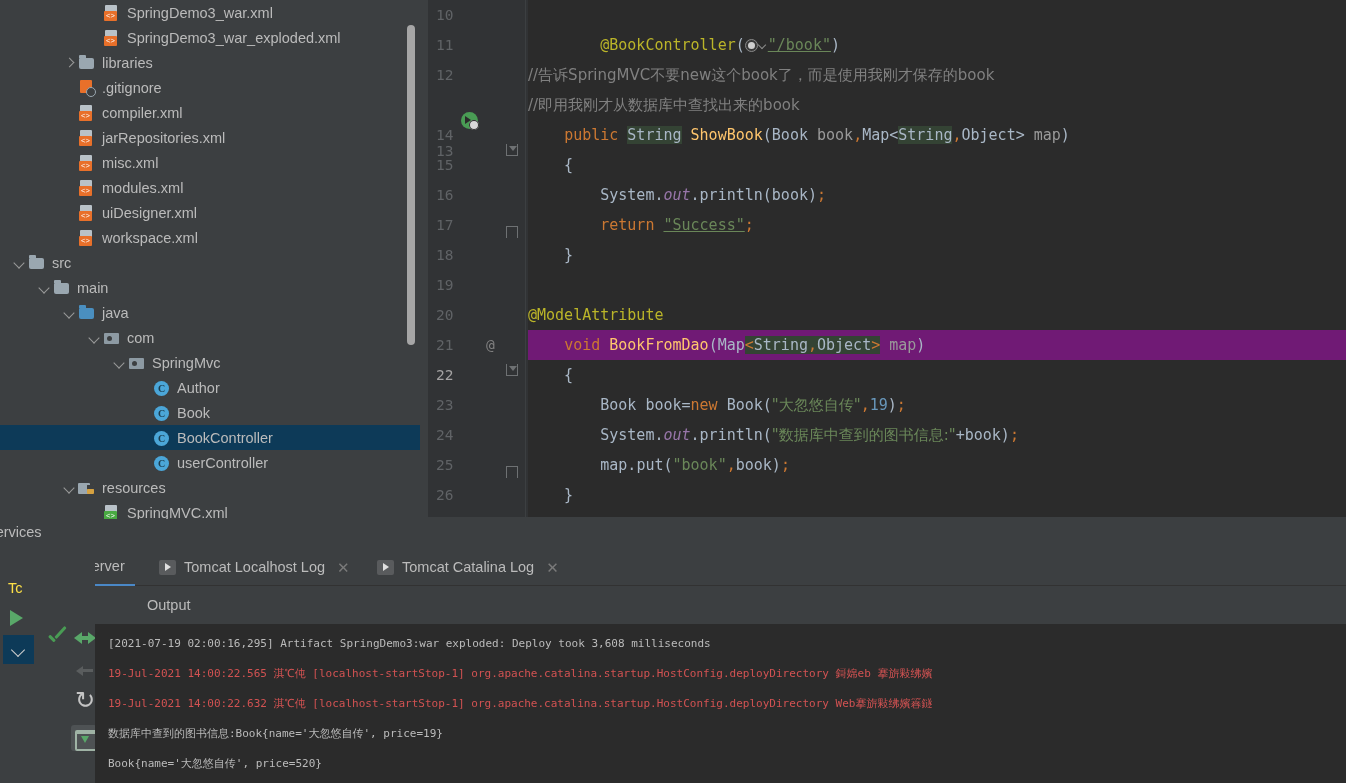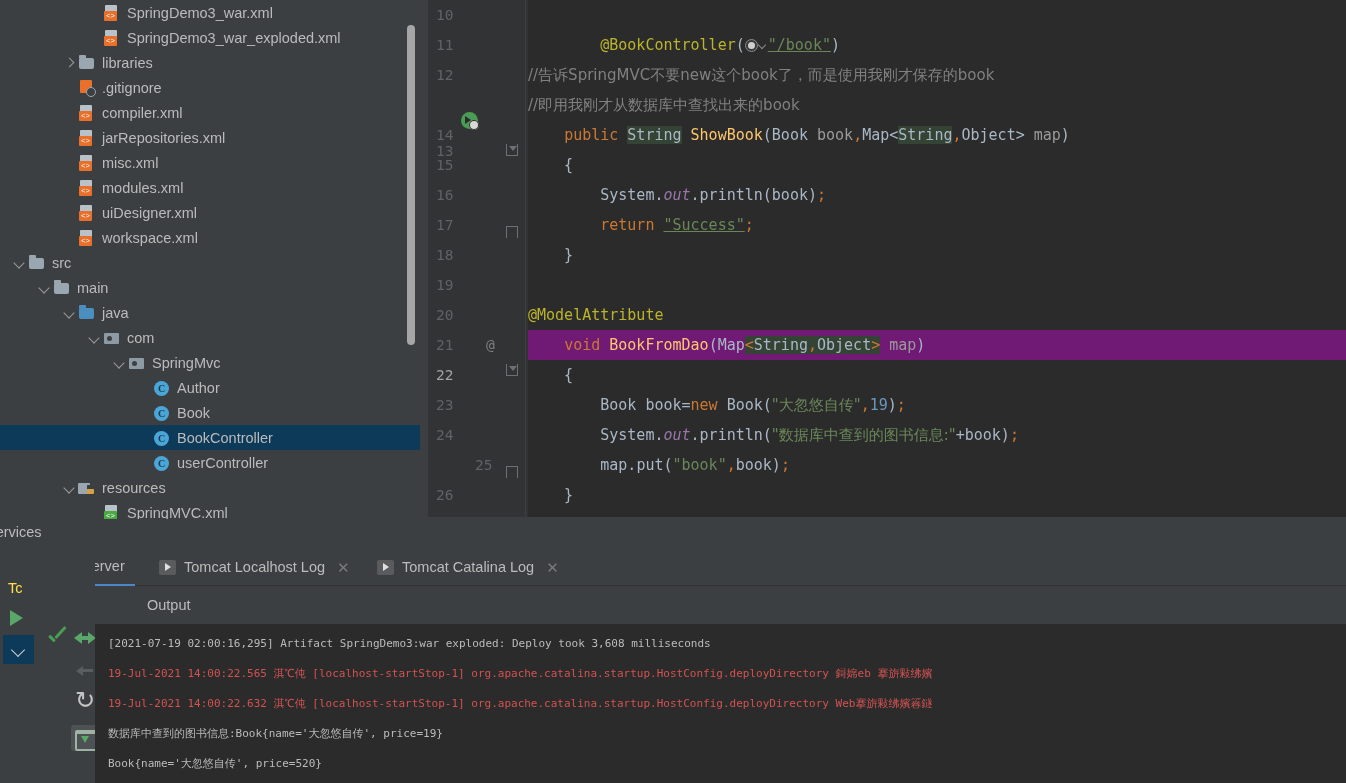--- a/index.html
+++ b/index.html
@@ -485,21 +485,21 @@
           <div class="gutter-line" style="top: 150px;">15</div>
           <div class="gutter-line" style="top: 180px;">16</div>
           <div class="gutter-line" style="top: 210px;">17</div>
           <div class="gutter-line" style="top: 240px;">18</div>
           <div class="gutter-line" style="top: 270px;">19</div>
           <div class="gutter-line" style="top: 300px;">20</div>
           <div class="gutter-line" style="top: 330px;">21</div>
           <div class="gutter-line cur" style="top: 360px;">22</div>
           <div class="gutter-line" style="top: 390px;">23</div>
           <div class="gutter-line" style="top: 420px;">24</div>
-          <div class="gutter-line" style="top: 450px; margin-left: 39px;">25</div>
+          <div class="gutter-line" style="top: 450px;">25</div>
           <div class="gutter-line" style="top: 480px;">26</div>
           <div class="gutter-line" style="top: 510px;">27</div>
         </div>
       <div class="gutter-at" style="top:330px;">@</div>
       <div class="run-marker" style="top:112px;">
           <span class="tri"></span>
         </div>
       <div class="fold-mark open" style="top:144px;"></div>
       <div class="fold-mark close" style="top:226px;"></div>
       <div class="fold-mark open" style="top:364px;"></div>

